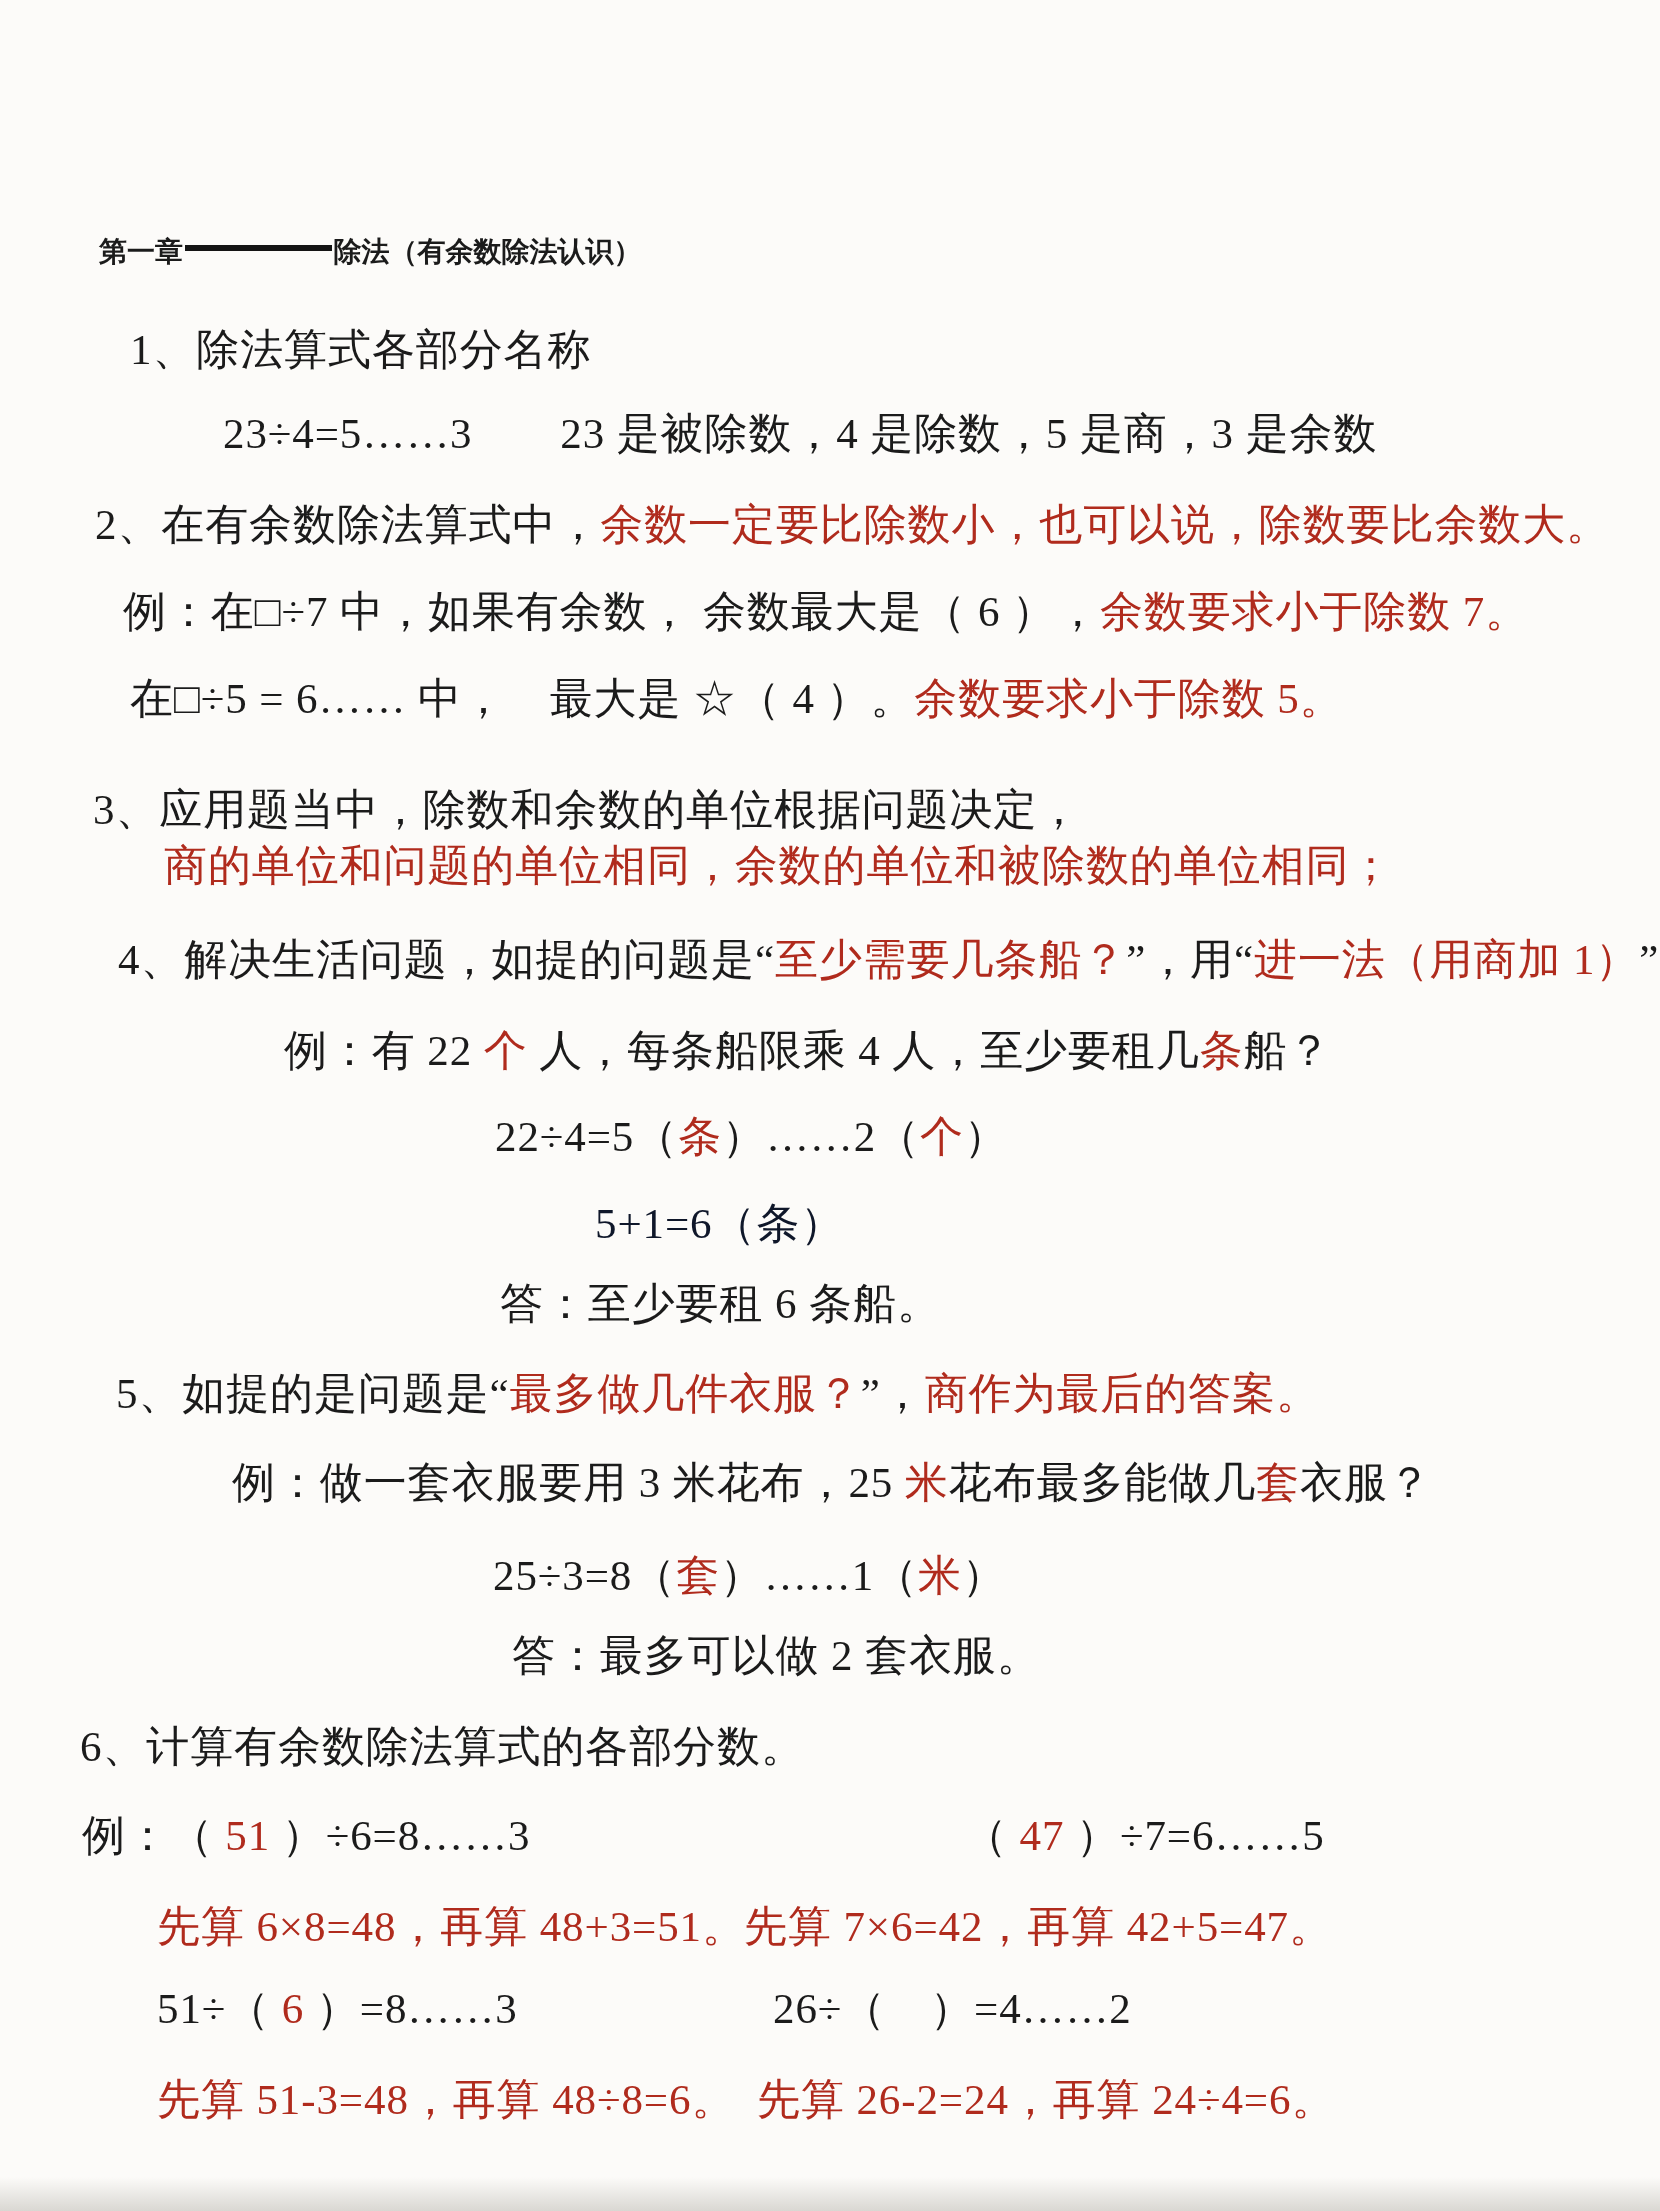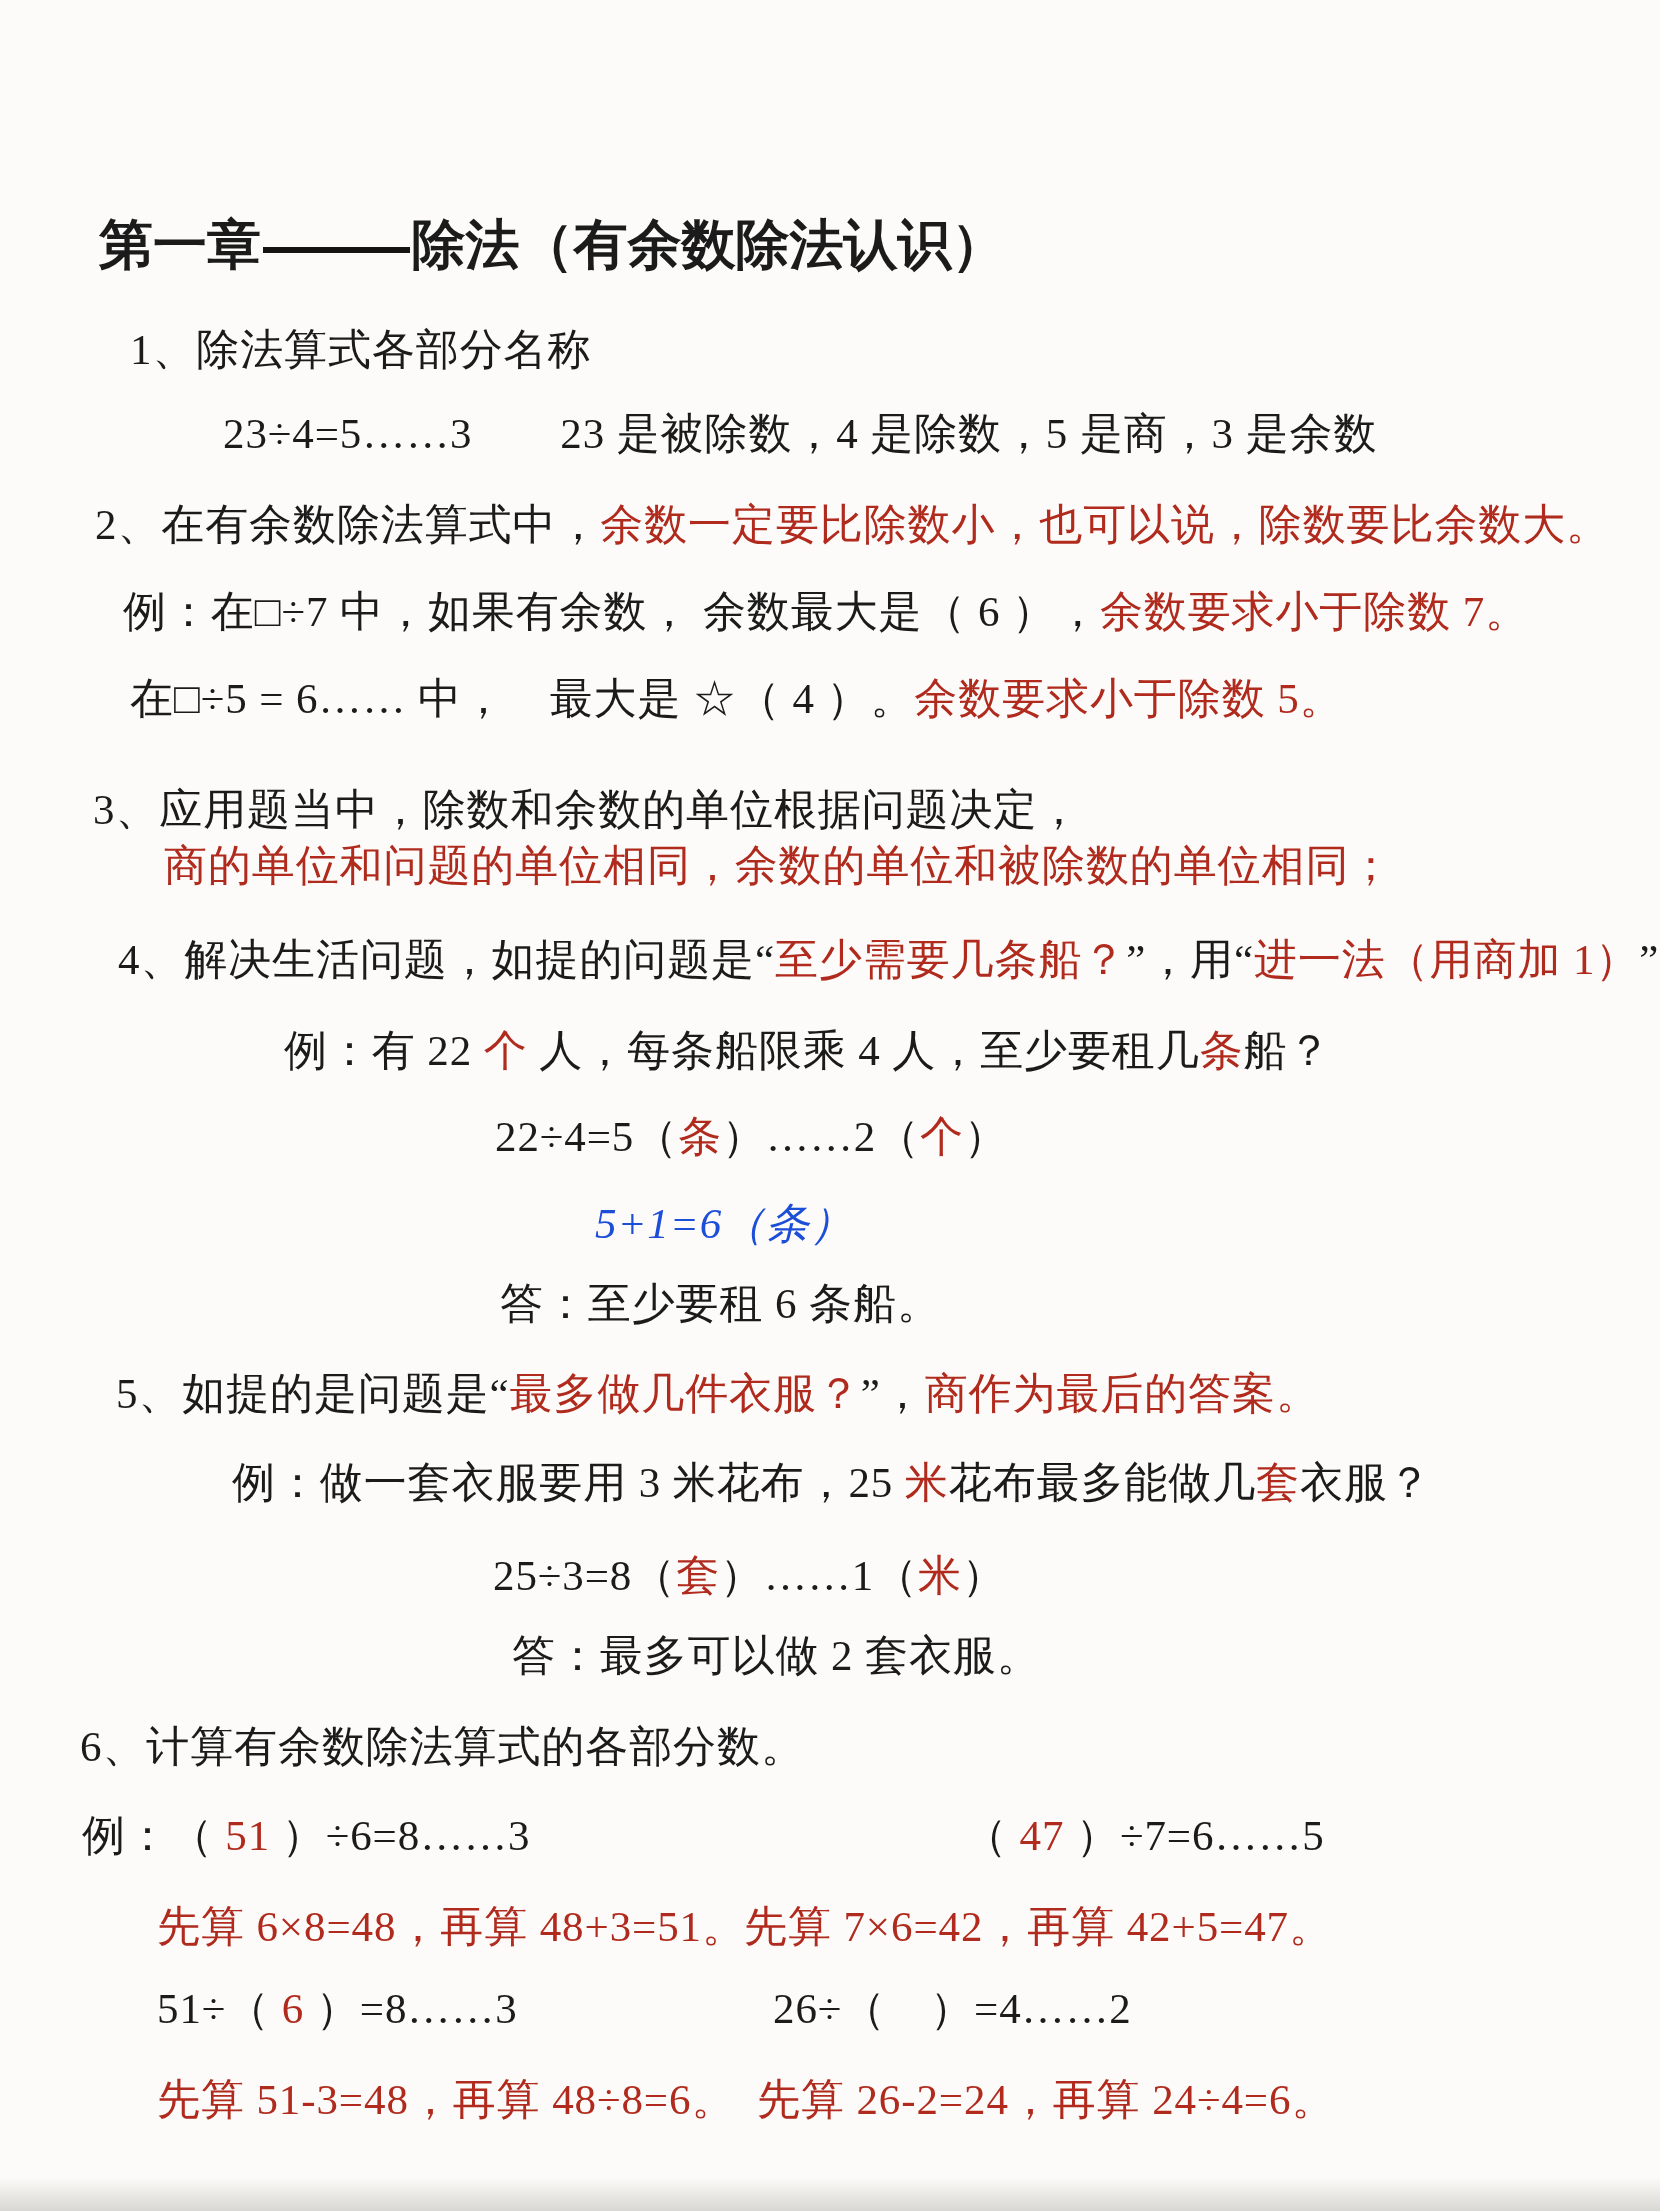--- a/index.html
+++ b/index.html
@@ -25,22 +25,22 @@
     text-align: center;
     font-size: 73px;
     font-weight: 700;
     letter-spacing: 1.7px;
     line-height: 1.1;
     font-family: "Liberation Serif", "DejaVu Serif", serif;
   }
   .chapter {
     position: absolute;
     left: 99px;
-    top: 218px;
-    font-size: 54px;
+    top: 226px;
+    font-size: 28px;
     font-weight: 700;
     white-space: nowrap;
     font-family: "Liberation Sans", "DejaVu Sans", sans-serif;
     line-height: 52px;
   }
   .chapter .dash {
     display: inline-block;
     width: 147px;
     height: 5.2px;
     background: #141414;
@@ -76,21 +76,21 @@
       <div class="line" style="left: 130px; top: 324px;"><span style="color: rgb(27, 27, 27);">1、除法算式各部分名称</span></div>
       <div class="line" style="left: 223px; top: 408px;"><span style="color: rgb(27, 27, 27);">23÷4=5……3　　23 是被除数，4 是除数，5 是商，3 是余数</span></div>
       <div class="line" style="left: 95px; top: 499px;"><span style="color: rgb(27, 27, 27);">2、在有余数除法算式中，</span><span style="color: rgb(176, 43, 29);">余数一定要比除数小，也可以说，除数要比余数大。</span></div>
       <div class="line" style="left: 123px; top: 586px;"><span style="color: rgb(27, 27, 27);">例：在□÷7 中，如果有余数， 余数最大是（ 6 ），</span><span style="color: rgb(176, 43, 29);">余数要求小于除数 7。</span></div>
       <div class="line" style="left: 130px; top: 673px;"><span style="color: rgb(27, 27, 27);">在□÷5 = 6…… 中，　最大是 ☆（ 4 ）。</span><span style="color: rgb(176, 43, 29);">余数要求小于除数 5。</span></div>
       <div class="line" style="left: 93px; top: 784px;"><span style="color: rgb(27, 27, 27);">3、应用题当中，除数和余数的单位根据问题决定，</span></div>
       <div class="line" style="left: 164px; top: 840px;"><span style="color: rgb(176, 43, 29);">商的单位和问题的单位相同，余数的单位和被除数的单位相同；</span></div>
       <div class="line" style="left: 118px; top: 934px;"><span style="color: rgb(27, 27, 27);">4、解决生活问题，如提的问题是“</span><span style="color: rgb(176, 43, 29);">至少需要几条船？</span><span style="color: rgb(27, 27, 27);">”，用“</span><span style="color: rgb(176, 43, 29);">进一法（用商加 1）</span><span style="color: rgb(27, 27, 27);">”；</span></div>
       <div class="line" style="left: 284px; top: 1025px;"><span style="color: rgb(27, 27, 27);">例：有 22 </span><span style="color: rgb(176, 43, 29);">个</span><span style="color: rgb(27, 27, 27);"> 人，每条船限乘 4 人，至少要租几</span><span style="color: rgb(176, 43, 29);">条</span><span style="color: rgb(27, 27, 27);">船？</span></div>
       <div class="line" style="left: 495px; top: 1111px;"><span style="color: rgb(27, 27, 27);">22÷4=5（</span><span style="color: rgb(176, 43, 29);">条</span><span style="color: rgb(27, 27, 27);">）……2（</span><span style="color: rgb(176, 43, 29);">个</span><span style="color: rgb(27, 27, 27);">）</span></div>
-      <div class="line" style="left: 595px; top: 1198px;"><span style="color: #1d4ed8; font-style: italic;">5+1=6（条）</span></div>
+      <div class="line" style="left: 595px; top: 1198px;"><span style="color: #0f172a;">5+1=6（条）</span></div>
       <div class="line" style="left: 500px; top: 1278px;"><span style="color: rgb(27, 27, 27);">答：至少要租 6 条船。</span></div>
       <div class="line" style="left: 116px; top: 1368px;"><span style="color: rgb(27, 27, 27);">5、如提的是问题是“</span><span style="color: rgb(176, 43, 29);">最多做几件衣服？</span><span style="color: rgb(27, 27, 27);">”，</span><span style="color: rgb(176, 43, 29); margin-top: 37px;">商作为最后的答案。</span></div>
       <div class="line" style="left: 232px; top: 1457px;"><span style="color: rgb(27, 27, 27);">例：做一套衣服要用 3 米花布，25 </span><span style="color: rgb(176, 43, 29);">米</span><span style="color: rgb(27, 27, 27);">花布最多能做几</span><span style="color: rgb(176, 43, 29);">套</span><span style="color: rgb(27, 27, 27);">衣服？</span></div>
       <div class="line" style="left: 493px; top: 1550px;"><span style="color: rgb(27, 27, 27);">25÷3=8（</span><span style="color: rgb(176, 43, 29);">套</span><span style="color: rgb(27, 27, 27);">）……1（</span><span style="color: rgb(176, 43, 29);">米</span><span style="color: rgb(27, 27, 27);">）</span></div>
       <div class="line" style="left: 512px; top: 1630px;"><span style="color: rgb(27, 27, 27);">答：最多可以做 2 套衣服。</span></div>
       <div class="line" style="left: 80px; top: 1721px;"><span style="color: rgb(27, 27, 27);">6、计算有余数除法算式的各部分数。</span></div>
       <div class="line" style="left: 82px; top: 1810px;"><span style="color: rgb(27, 27, 27);">例：（ </span><span style="color: rgb(176, 43, 29);">51</span><span style="color: rgb(27, 27, 27);"> ）÷6=8……3</span></div>
       <div class="line" style="left: 964px; top: 1810px;"><span style="color: rgb(27, 27, 27);">（ </span><span style="color: rgb(176, 43, 29);">47</span><span style="color: rgb(27, 27, 27);"> ）÷7=6……5</span></div>
       <div class="line" style="left: 157px; top: 1901px;"><span style="color: rgb(176, 43, 29);">先算 6×8=48，再算 48+3=51。</span></div>
       <div class="line" style="left: 744px; top: 1901px;"><span style="color: rgb(176, 43, 29);">先算 7×6=42，再算 42+5=47。</span></div>

